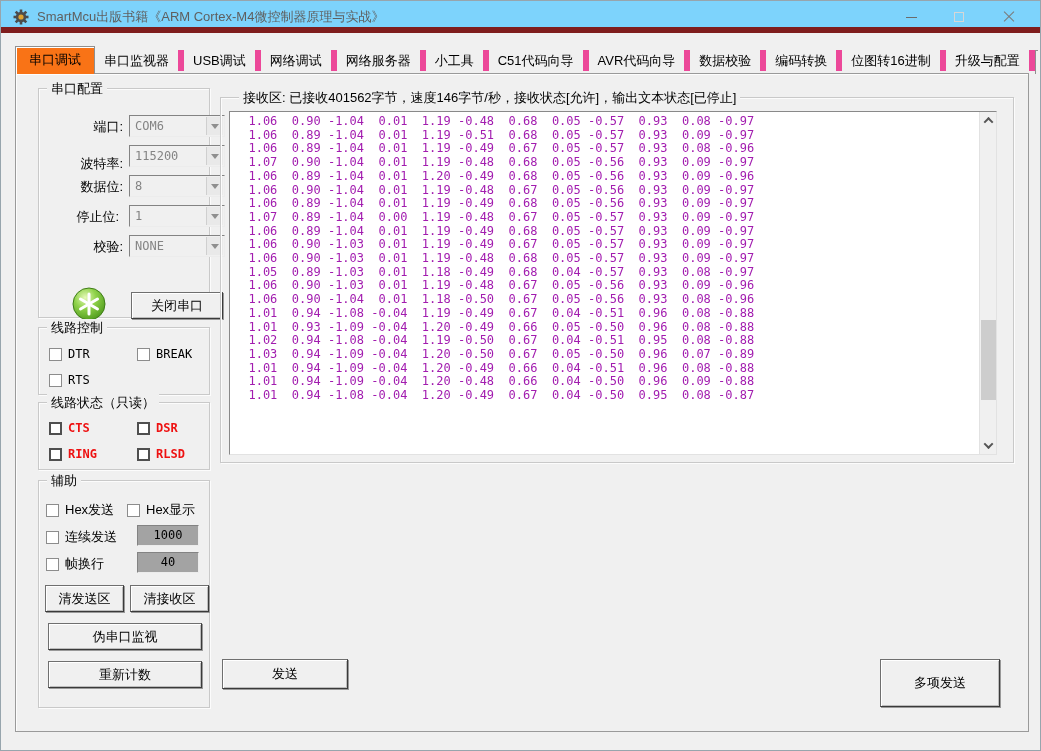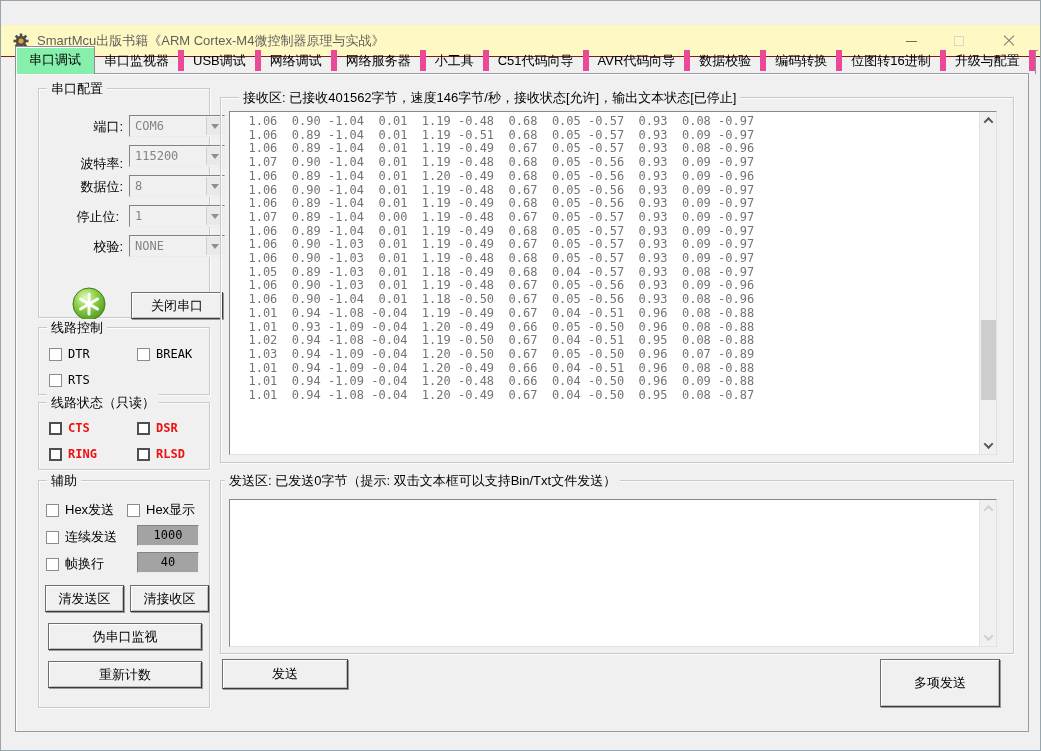--- a/index.html
+++ b/index.html
@@ -1,36 +1,36 @@
 <!DOCTYPE html>
 <html><head>
 <meta charset="utf-8">
 <style>
   * { margin:0; padding:0; box-sizing:border-box; }
   html,body { background:#d8d8d8; }
   body { font-family:"Liberation Sans", sans-serif; }
   .window { position:relative; width:1041px; height:751px; background:#f0f0f0;
             border:1px solid #97a5ad; overflow:hidden; }
   
-  .titlebar { position:absolute; left:0; top:0; width:100%; height:32px; background:#fef9c3;
-              border-bottom:1px solid #7f1d1d;margin-top:24px; }
+  .titlebar { position:absolute; left:0; top:0; width:100%; height:32px; background:#7dd3fc;
+              border-bottom:6px solid #7f1d1d; }
   .app-icon { position:absolute; left:11px; top:7px; width:18px; height:18px; }
   .title-text { position:absolute; left:36px; top:7px; font-size:13px; color:#5f5f5f; white-space:nowrap; }
   .winbtn { position:absolute; top:0; width:46px; height:32px; display:flex; align-items:center; justify-content:center; }
   .wb-min { right:106px; } .wb-max { right:58px; } .wb-close { right:8px; }
   .glyph-min { width:11px; height:0; border-top:1px solid #6b6b6b; }
   .glyph-max { width:10px; height:10px; border:1px solid #d6d6d6; }
   .glyph-close { position:relative; width:12px; height:12px; }
   .glyph-close:before,.glyph-close:after { content:""; position:absolute; left:-1px; top:5px; width:14px; height:0; border-top:1px solid #7a7a7a; }
   .glyph-close:before { transform:rotate(45deg);} .glyph-close:after { transform:rotate(-45deg);}
   
   .tabstrip { position:absolute; left:14px; top:45px; right:2px; height:28px; display:flex; align-items:flex-end; overflow:hidden; }
   .tab { flex:0 0 auto; font-size:13px; color:#000; padding:0 9px; line-height:21px; height:21px;
          border-right:6px solid #ec4899; margin-bottom:3px; white-space:nowrap; cursor:default; }
-  .tab.active { background:#86efac; border:1px solid #8f8f8f; border-bottom:none; height:28px; line-height:25px;
+  .tab.active { background:#f97316; border:1px solid #8f8f8f; border-bottom:none; height:28px; line-height:25px;
                 margin-bottom:0; padding:0 13px; position:relative; z-index:3;
                 box-shadow:inset 1px 1px 0 #ffffff; }
   .tab-sliver { flex:0 0 auto; width:14px; overflow:hidden; font-size:13px; line-height:21px; height:24px;
                 border-left:1px solid #8f8f8f; border-top:1px solid #8f8f8f; margin-bottom:0; padding-left:4px; white-space:nowrap; }
   
   .tabpage { position:absolute; left:14px; top:72px; width:1014px; height:659px; background:#f0f0f0;
              border:1px solid #9a9a9a; box-shadow:inset 1px 1px 0 #fdfdfd; z-index:2; }
   
   .group { position:absolute; border:1px solid #c9c9c9; box-shadow:inset 1px 1px 0 #fcfcfc, 1px 1px 0 #fcfcfc; }
   .glabel { position:absolute; top:-9px; left:8px; background:#f0f0f0; padding:0 4px; font-size:13px; color:#000; white-space:nowrap; }
@@ -54,21 +54,21 @@
   .cb.bold .box { border:2px solid #4f4f4f; }
   .cb .cbl { font-size:12px; font-family:"DejaVu Sans Mono",monospace; color:#000; white-space:nowrap; }
   .cb .cbl.cn { font-family:"Liberation Sans",sans-serif; font-size:13px; }
   .cb .cbl.red { color:#ee1111; font-weight:700; }
   
   .numinput { position:absolute; width:62px; height:21px; background:#a3a3a3; border:1px solid; border-color:#838383 #ececec #ececec #838383;
               font-size:12px; font-family:"DejaVu Sans Mono",monospace; text-align:center; line-height:19px; color:#000; }
   
   .textbox { position:absolute; background:#ffffff; border:1px solid; border-color:#898989 #e2e2e2 #e2e2e2 #898989; }
   .recvpre { position:absolute; left:4px; top:3px; right:18px; bottom:2px; overflow:hidden; margin:0;
-             font-family:"DejaVu Sans Mono",monospace; font-size:12px; line-height:13.7px; color:#737373; }
+             font-family:"DejaVu Sans Mono",monospace; font-size:12px; line-height:13.7px; color:#a21caf; }
   .vscroll { position:absolute; right:0; top:0; bottom:0; width:17px; background:#f0f0f0; border-left:1px solid #e2e2e2; }
   .sb-btn { position:absolute; left:0; width:17px; height:17px; display:flex; align-items:center; justify-content:center; }
   .sb-btn.up { top:0; } .sb-btn.down { bottom:0; }
   .chev { width:7px; height:7px; border-left:2px solid #555; border-top:2px solid #555; }
   .chev.up { transform:rotate(45deg) translate(1px,1px); }
   .chev.down { transform:rotate(225deg) translate(1px,1px); }
   .chev.dis { border-color:#cfcfcf; }
   .sb-thumb { position:absolute; left:1px; width:15px; background:#cdcdcd; }
 </style>
 </head>
@@ -273,31 +273,17 @@
               <i class="chev up"></i>
             </div>
           <div class="sb-thumb" style="top:208px; height:80px;"></div>
           <div class="sb-btn down">
               <i class="chev down"></i>
             </div>
         </div>
       </div>
     </div>
 
-    <div class="group" style="left:204px; top:406px; width:794px; height:174px;">
-      <span class="glabel" style="left:4px;">发送区: 已发送0字节（提示: 双击文本框可以支持Bin/Txt文件发送）</span>
-      <div class="textbox" style="left:8px; top:18px; width:768px; height:148px;">
-        <pre class="recvpre"></pre>
-        <div class="vscroll">
-          <div class="sb-btn up">
-              <i class="chev up dis"></i>
-            </div>
-          <div class="sb-btn down">
-              <i class="chev down dis"></i>
-            </div>
-        </div>
-      </div>
-    </div>
 
     <div class="btn" style="left:206px; top:585px; width:126px; height:30px;">发送</div>
     <div class="btn" style="left:864px; top:585px; width:120px; height:48px;">多项发送</div>
   </div>
 </div>
 
 </body></html>

